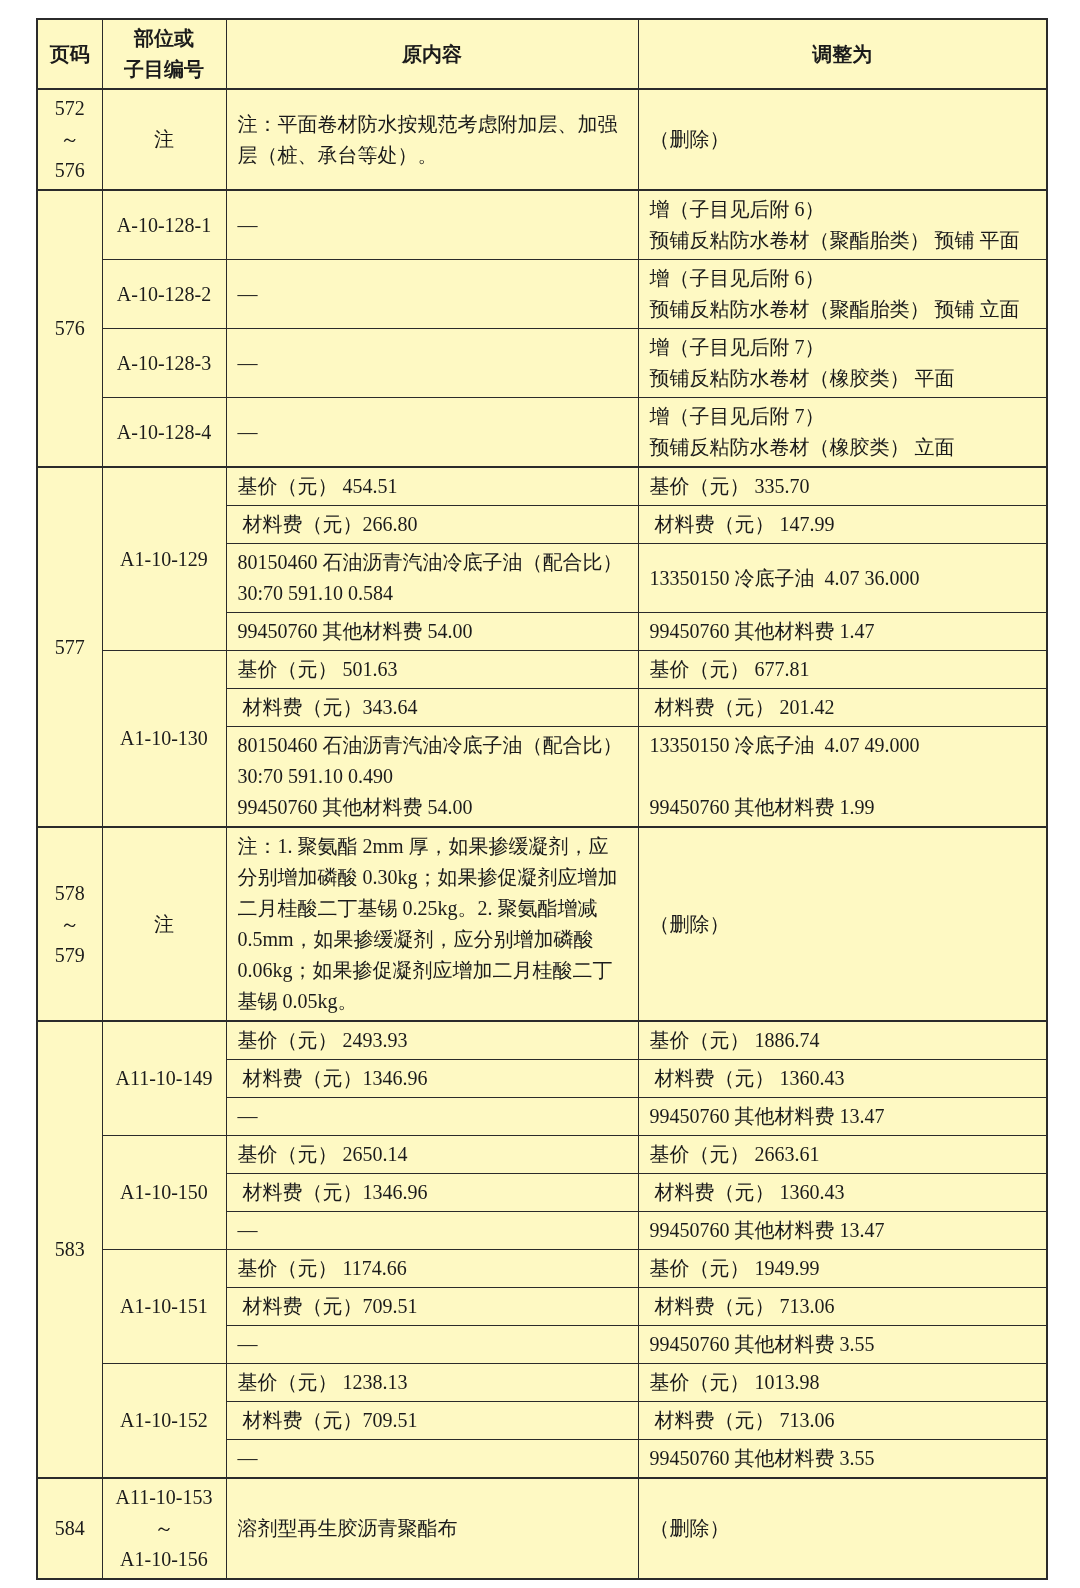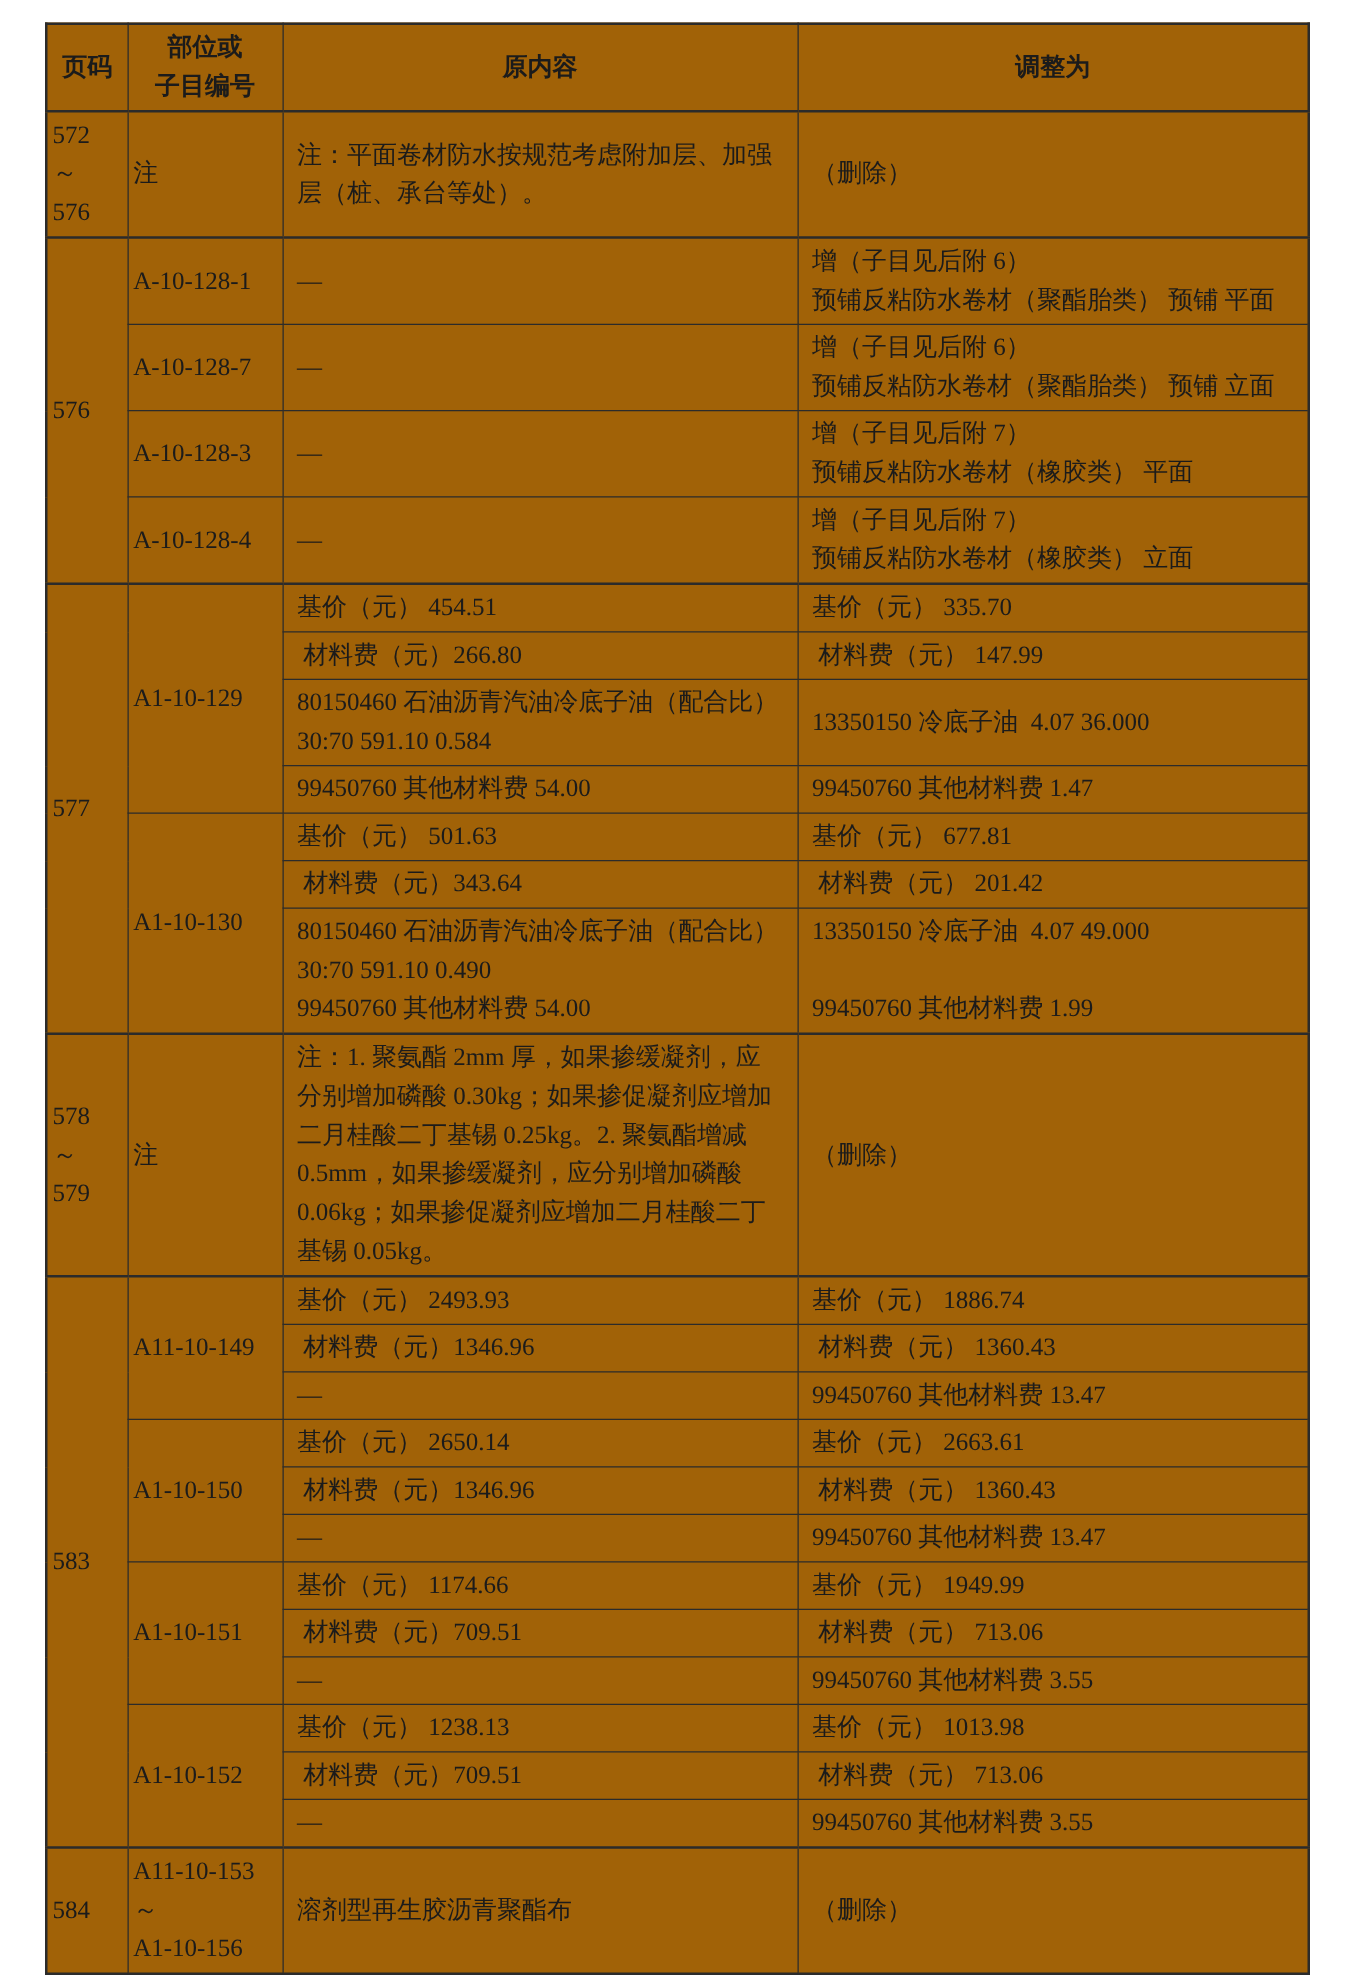--- a/index.html
+++ b/index.html
@@ -17,38 +17,39 @@
     overflow: hidden;
   }
   table.adj {
     position: absolute;
     left: 36px;
     top: 18px;
     width: 1010px;
     border-collapse: collapse;
     table-layout: fixed;
     border: 2px solid #2b2b2b;
-    background: #a16207;
+    background: #fef9c3;
   }
   th, td {
     border: 1px solid #2b2b2b;
     font-size: 20px;
     line-height: 31px;
     padding: 3px 11px;
     vertical-align: middle;
     white-space: pre-wrap;
     text-align: left;
   }
   th {
     font-weight: bold;
     text-align: center;
     padding: 3px 4px;
     border-bottom: 2px solid #2b2b2b;
   }
   td.col-page, td.col-code {
+    text-align: center;
     padding: 3px 4px;
   }
   tr.section-start > td { border-top: 2px solid #2b2b2b; }
 </style>
 </head>
 <body>
 
 <table class="adj">
   <colgroup>
     <col style="width:65px">
@@ -75,21 +76,21 @@
         <td class="col-adjusted">（删除）</td>
       </tr>
       <tr class="section-start">
         <td rowspan="4" class="col-page">576</td>
         <td rowspan="1" class="col-code">A-10-128-1</td>
         <td class="col-original">—</td>
         <td class="col-adjusted">增（子目见后附 6）
 预铺反粘防水卷材（聚酯胎类） 预铺 平面</td>
       </tr>
       <tr>
-        <td rowspan="1" class="col-code">A-10-128-7</td>
+        <td rowspan="1" class="col-code">A-10-128-2</td>
         <td class="col-original">—</td>
         <td class="col-adjusted">增（子目见后附 6）
 预铺反粘防水卷材（聚酯胎类） 预铺 立面</td>
       </tr>
       <tr>
         <td rowspan="1" class="col-code">A-10-128-3</td>
         <td class="col-original">—</td>
         <td class="col-adjusted">增（子目见后附 7）
 预铺反粘防水卷材（橡胶类） 平面</td>
       </tr>

